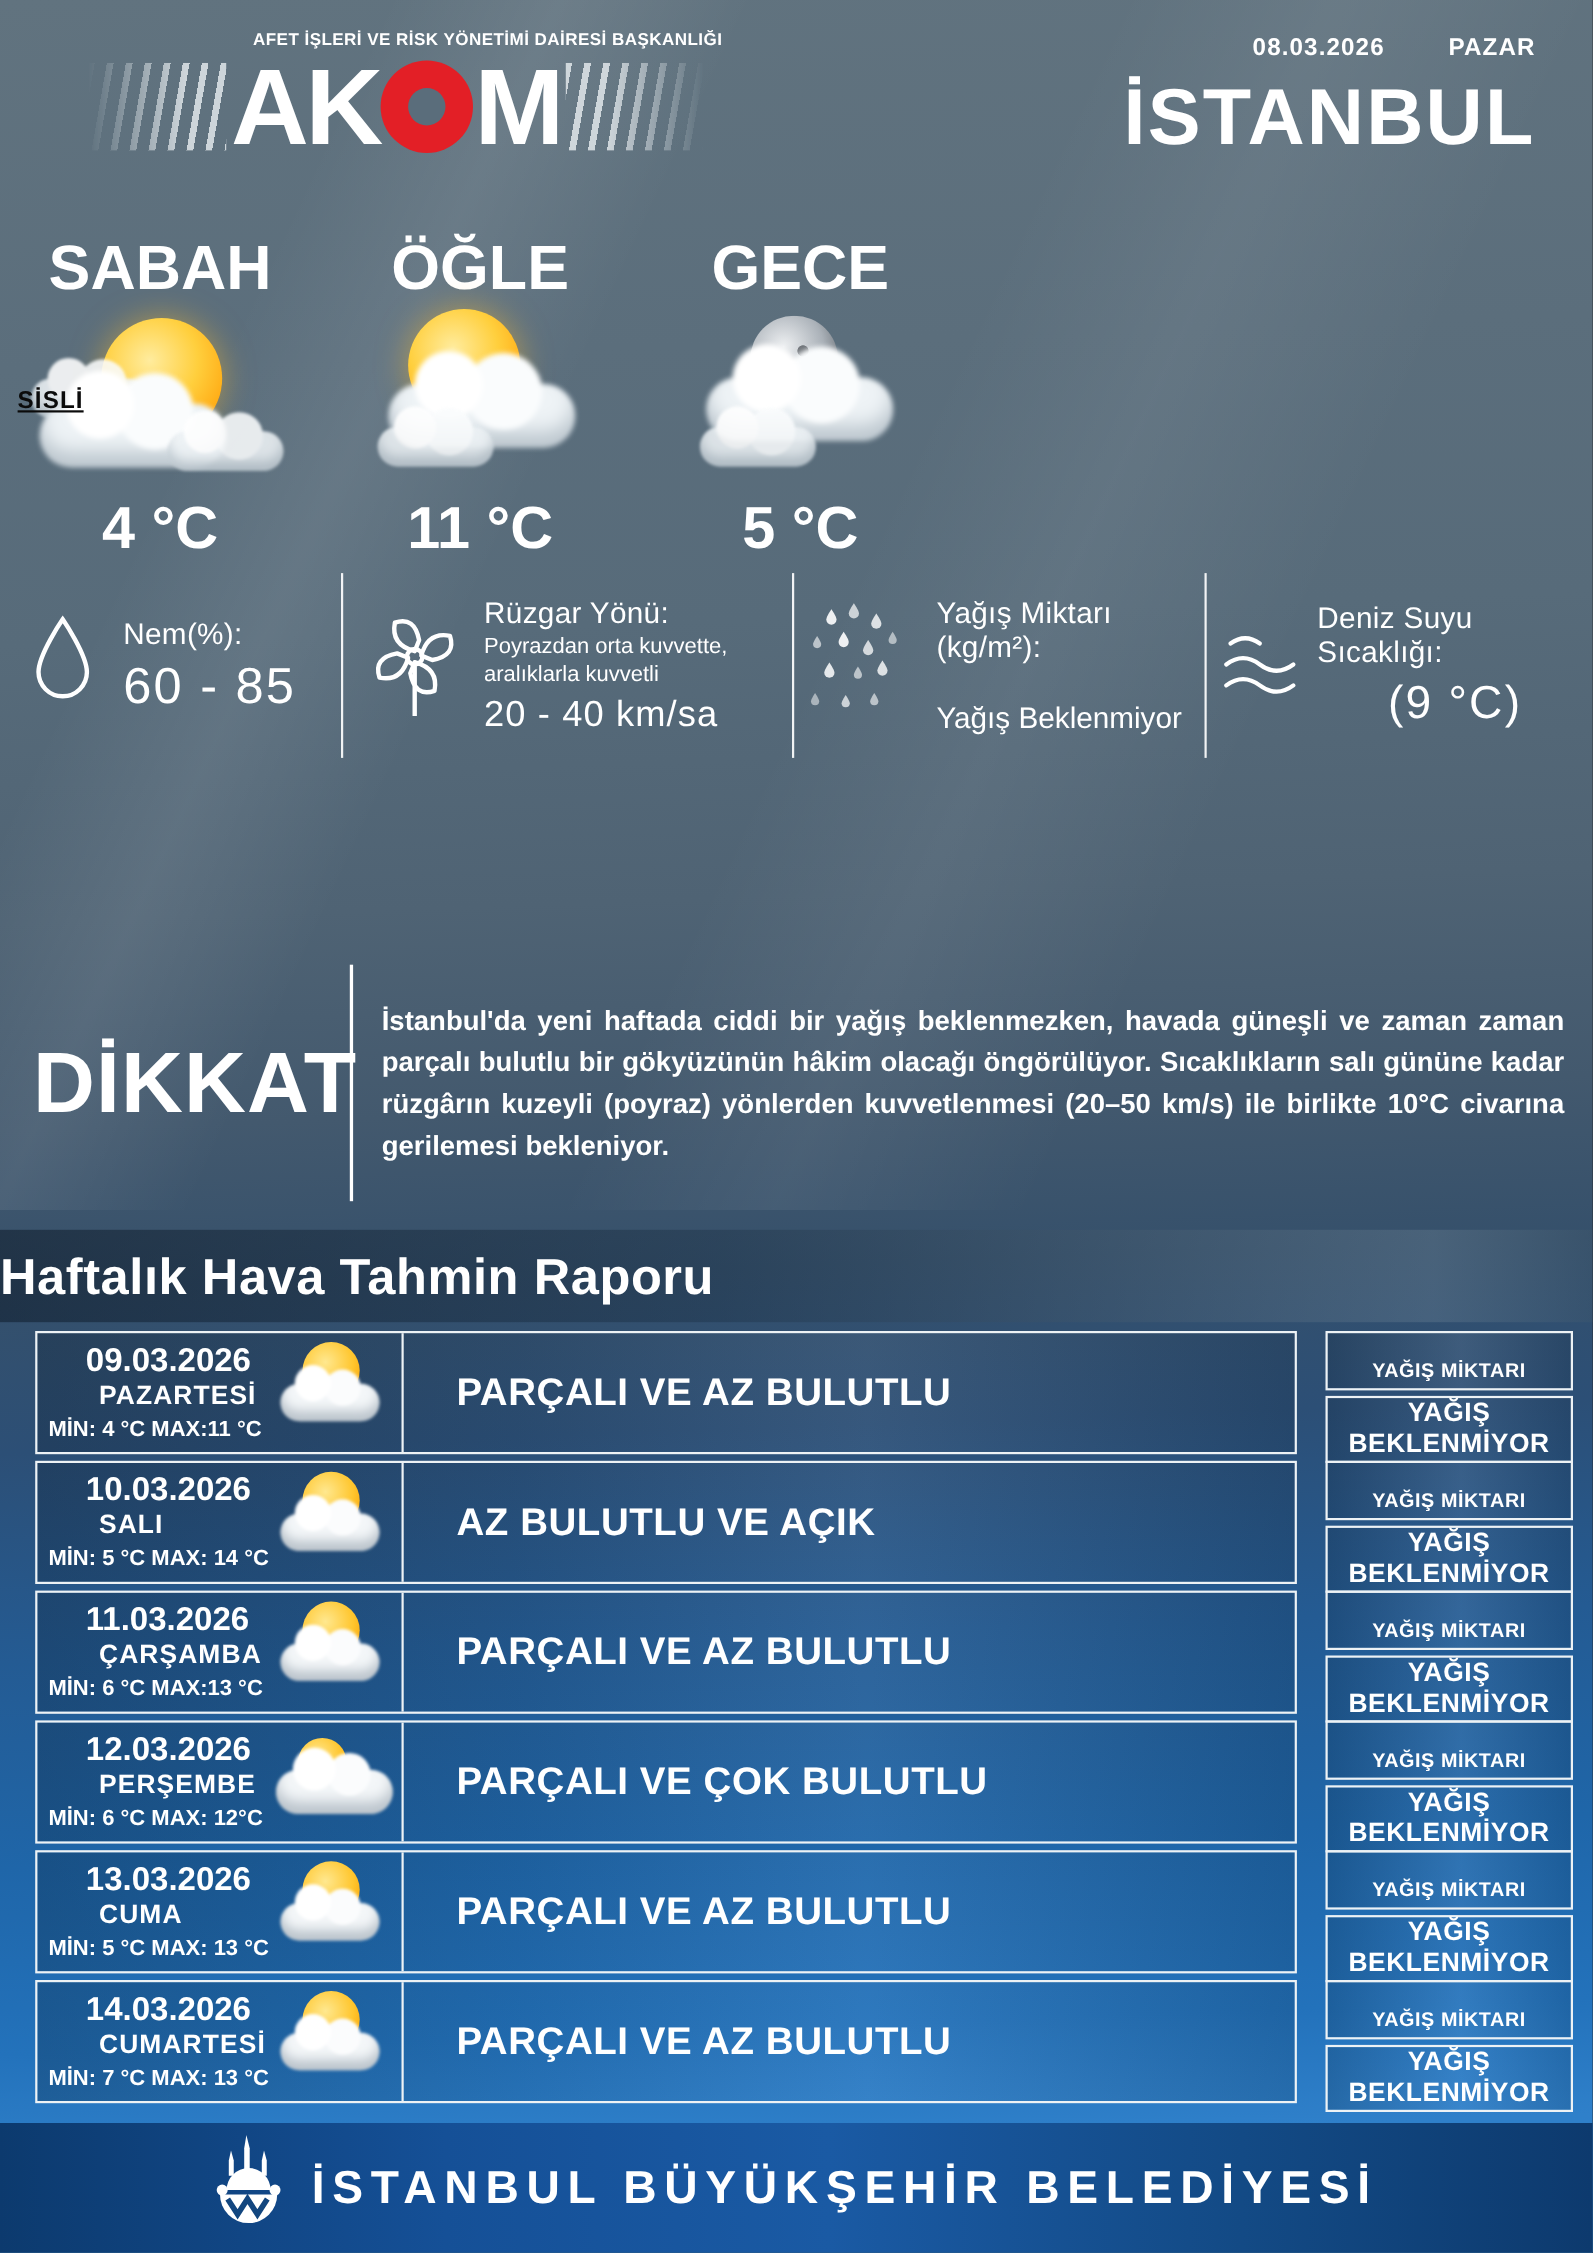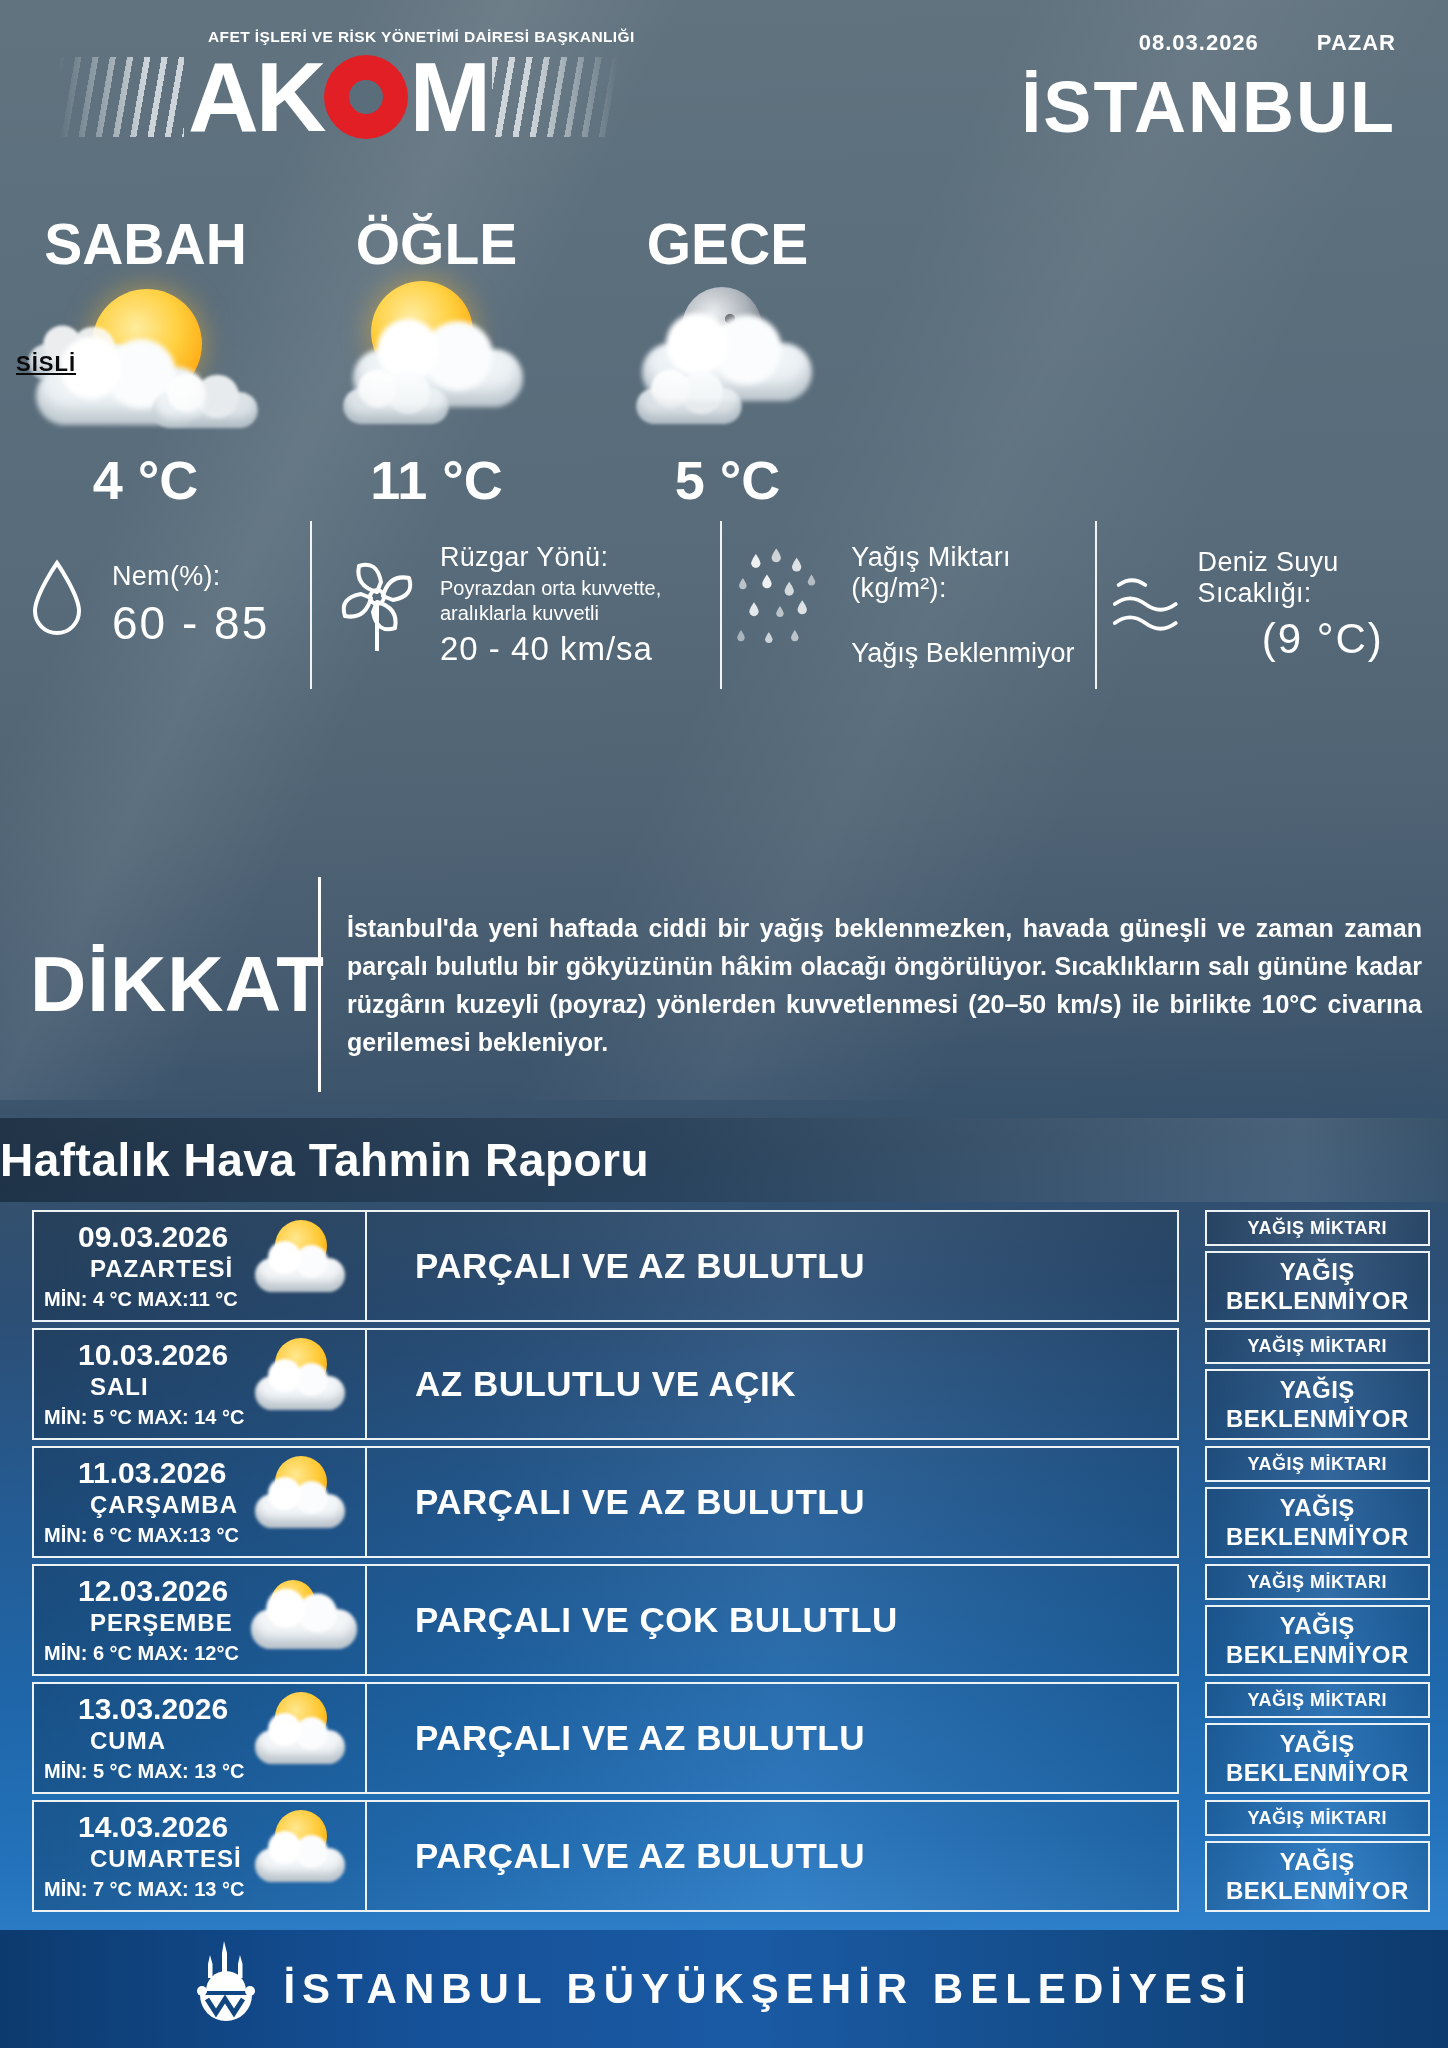--- a/index.html
+++ b/index.html
@@ -11,21 +11,21 @@
       #61737f 0%, #5b6e7c 16%, #576b7a 28%, #4f6374 40%, #43596e 49%,
       #35506b 56%, #2c4f76 63%, #245b93 72%, #1f66a9 81%, #2372bb 89%, #2f80ca 94%, #2f80ca 100%);
   }
   .poster::before{ 
     content:''; position:absolute; left:0; top:0; right:0; height:1100px; pointer-events:none;
     background:linear-gradient(115deg, transparent 18%, rgba(255,255,255,.08) 26%, transparent 35%,
       transparent 52%, rgba(255,255,255,.06) 62%, transparent 74%);
   }
 
   
-  .top{ position:relative; height:185px; }
+  .top{ position:relative; height:185px;margin-left:22px; }
   .brand{ position:absolute; left:58px; top:28px; width:560px; }
   .dept{ font-size:15.5px; font-weight:bold; letter-spacing:.4px; text-align:center;
          width:300px; margin-left:150px; white-space:nowrap; }
   .logo-row{ display:flex; align-items:center; margin-top:2px; }
   .stripes{ height:80px; width:140px; background:repeating-linear-gradient(100deg,#e9eef1 0 6px, transparent 6px 17px); opacity:.8; }
   .stripes.left{ -webkit-mask-image:linear-gradient(90deg,transparent,#000 70%); mask-image:linear-gradient(90deg,transparent,#000 70%); }
   .stripes.right{ -webkit-mask-image:linear-gradient(90deg,#000 30%,transparent); mask-image:linear-gradient(90deg,#000 30%,transparent); }
   .akom{ display:flex; align-items:center; font-size:98px; font-weight:800; letter-spacing:-3px; line-height:1; padding:0 4px; }
   .akom .o{ width:84px; height:84px; border-radius:50%; background:#e31f26; position:relative; margin:0 1px; }
   .akom .o::after{ content:''; position:absolute; inset:25px; border-radius:50%; background:#5a6d7b; }
@@ -95,21 +95,21 @@
   .ws{ position:absolute; left:24px; top:2px; width:52px; height:52px; border-radius:50%; display:block;
        background:radial-gradient(circle at 40% 35%, #ffe88f, #ffc62e 55%, #f59a00 92%); }
   .wc{ position:absolute; left:4px; top:40px; width:90px; height:34px; display:block; background:#f3f6f8;
        border-radius:40px; filter:blur(1.4px); box-shadow:inset 0 -9px 10px rgba(148,162,174,.6); }
   .wc::before{ content:''; position:absolute; left:13px; top:-17px; width:33px; height:33px; border-radius:50%;
        background:#fff; box-shadow:27px 4px 0 0 #fbfcfd; }
   .wrow.cloudy .wc{ transform:scale(1.18); left:8px; }
   .wrow.cloudy .ws{ width:44px; height:44px; left:20px; top:8px; }
   .wdesc{ align-self:center; padding-left:48px; font-size:35px; font-weight:bold; letter-spacing:.5px; }
   .wprecip{ width:228px; display:flex; flex-direction:column; gap:5px; }
-  .wp-head{ border:2px solid #edf2f5; text-align:center; font-size:18px; font-weight:bold; padding:6px 0 5px;
+  .wp-head{ border:2px solid #edf2f5; text-align:center; font-size:18px; font-weight:bold; padding:24px 0 5px;
        letter-spacing:.5px; background:linear-gradient(90deg, rgba(5,20,35,.2), rgba(255,255,255,.07) 55%, rgba(5,20,35,.15)); }
   .wp-val{ border:2px solid #edf2f5; flex:1; display:flex; align-items:center; justify-content:center;
        text-align:center; font-size:24px; font-weight:bold; line-height:1.18; letter-spacing:.5px; padding:0 18px;
        background:linear-gradient(90deg, rgba(5,20,35,.2), rgba(255,255,255,.05) 55%, rgba(5,20,35,.15)); }
 
   
   .footer{ position:absolute; left:0; right:0; bottom:0; height:118px;
     background:linear-gradient(90deg,#0c3a6e,#155097 28%,#1a5aa4 52%,#134a85 78%,#0d3a6e);
     display:flex; align-items:center; justify-content:center; gap:26px; }
   .org{ font-size:42px; font-weight:bold; letter-spacing:7px; white-space:nowrap; }

